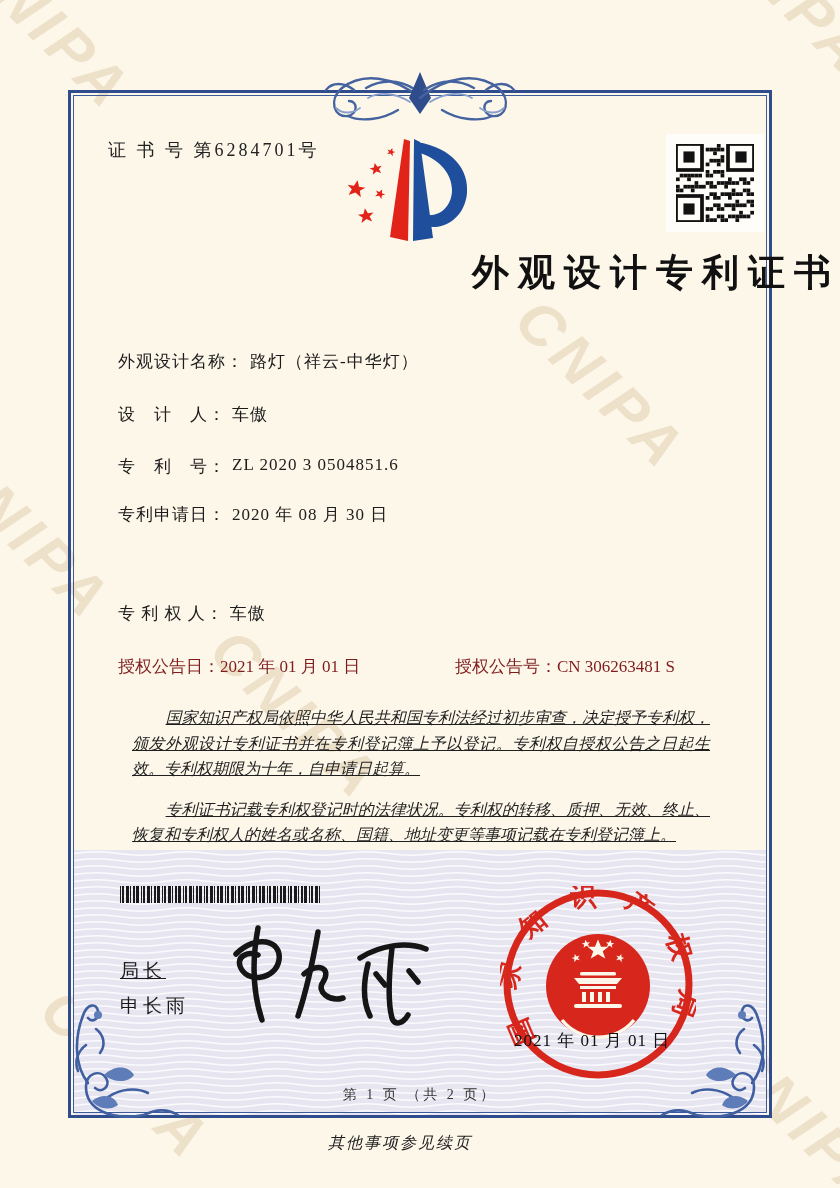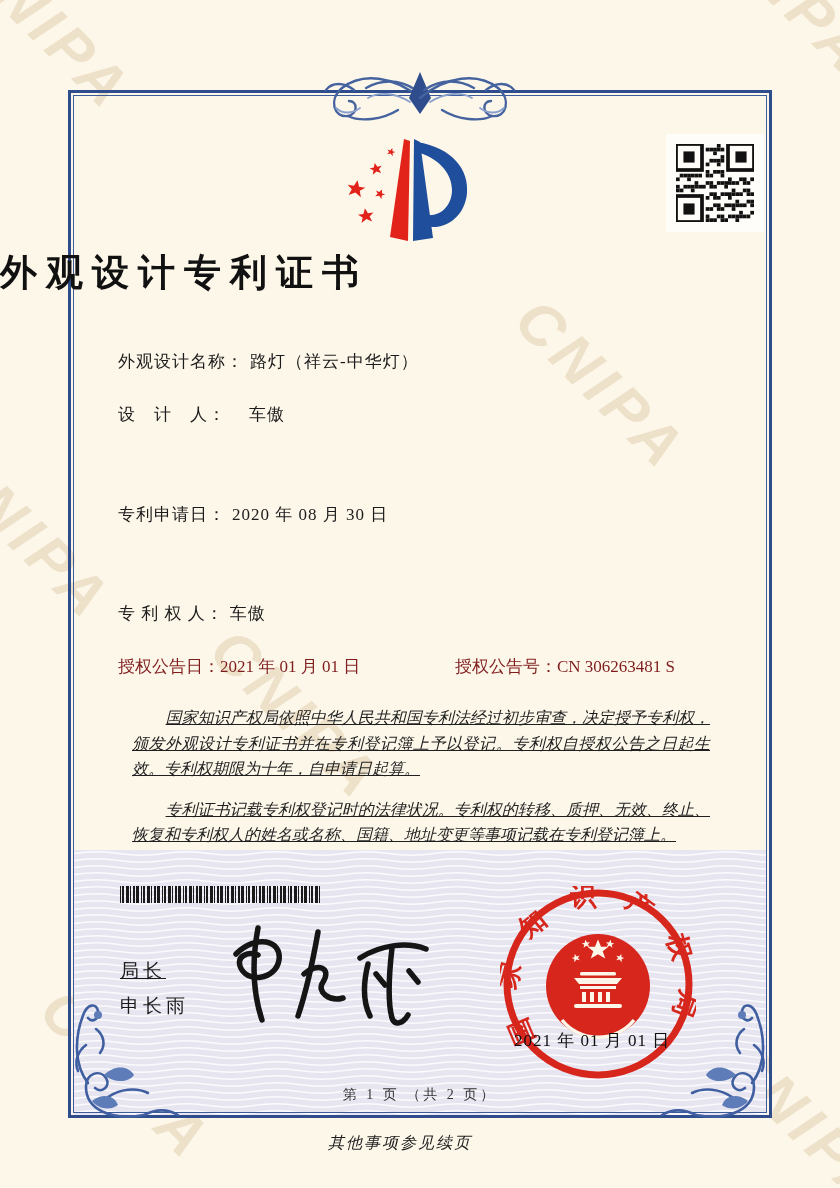--- a/index.html
+++ b/index.html
@@ -9,21 +9,21 @@
       font-size:60px;letter-spacing:6px;color:rgba(196,163,112,0.26);transform:rotate(45deg);
       z-index:1;white-space:nowrap;pointer-events:none;}
   .frame{position:absolute;left:68px;top:90px;width:704px;height:1028px;border:3px solid #2f4d8c;
          box-sizing:border-box;z-index:3;}
   .frame-inner{position:absolute;inset:2px;border:1px solid #3d5b9b;}
   .band{position:absolute;left:74px;top:850px;width:692px;height:266px;z-index:2;}
   .cert-no{position:absolute;left:108px;top:138px;font-size:18px;letter-spacing:3px;z-index:5;}
   .logo{position:absolute;left:333px;top:136px;z-index:5;}
   .qr-box{position:absolute;left:666px;top:134px;width:98px;height:98px;background:#fffdf9;z-index:5;
           display:flex;align-items:center;justify-content:center;}
-  .title{position:absolute;left:0;right:0;top:248px;text-align:left;font-size:37px;font-weight:bold;
+  .title{position:absolute;left:0;right:0;top:248px;text-align:right;font-size:37px;font-weight:bold;
          letter-spacing:9px;color:#111;z-index:5;}
   .row{position:absolute;left:118px;display:flex;font-size:17px;letter-spacing:1px;z-index:5;color:#1c1c1c;}
   .row .val{margin-left:6px;}
   .addr .val{width:505px;line-height:23px;}
   .grant{position:absolute;left:118px;top:655px;width:610px;font-size:17px;z-index:5;color:#7f1d1d;}
   .grant .g2{position:absolute;left:337px;top:0;}
   .body-text{position:absolute;left:117px;top:690px;width:608px;z-index:5;
              font-family:"DejaVu Serif",serif;font-style:italic;font-size:16px;line-height:25.5px;
              text-align:justify;color:#1f1f1f;}
   .body-text p{margin:15px;text-indent:2.1em;text-decoration:underline;}
@@ -123,20 +123,21 @@
         <path d="M56,112 C68,104 84,102 96,108"></path>
       </g>
       <g fill="#5d7cb8">
         <path d="M52,90 C62,80 76,80 82,90 C76,98 62,98 52,90 Z"></path>
         <path d="M40,116 C50,108 62,110 66,120 C58,126 46,124 40,116 Z"></path>
         <circle cx="46" cy="30" r="4"></circle>
       </g>
     </g>
   </svg>
 
+  <div class="cert-no">证 书 号 第6284701号</div>
 
   <svg class="logo" width="154" height="114" viewBox="0 0 154 114">
     <defs>
       <path id="star" d="M0,-10 L2.9,-3.1 L10,-3.1 L4.5,1.2 L6.9,8.1 L0,4 L-6.9,8.1 L-4.5,1.2 L-10,-3.1 L-2.9,-3.1 Z"></path>
     </defs>
     <path d="M84,6 C120,12 136,34 134,57 C132,82 110,95 93,90 C84,87 85,78 93,79 C108,81 119,69 119,54 C119,36 104,21 83,16 Z" fill="#1f4e9c"></path>
     <polygon points="71,3 77,5 75,105 57,101" fill="#e2231a"></polygon>
     <polygon points="81,3 87,6 100,102 80,105" fill="#1f4e9c"></polygon>
     <g fill="#e2231a">
       <use href="#star" transform="translate(58,16) scale(0.42) rotate(18)"></use>
@@ -265,23 +266,27 @@
         <rect x="7.428571428571429" y="59.42857142857143" width="11.142857142857142" height="11.142857142857142" fill="#111"></rect>
       </svg>
   </div>
 
   <div class="title">外观设计专利证书</div>
 
   <div class="row" style="top:350px;">
     <span class="lab">外观设计名称：</span>
     <span class="val">路灯（祥云-中华灯）</span>
   </div>
-  <div class="row" style="top:403px;gap:17px;">
+  <div class="row" style="top:403px;">
     <span class="lab">设　计　人：</span>
     <span class="val">车傲</span>
+  </div>
+  <div class="row" style="top:455px;">
+    <span class="lab">专　利　号：</span>
+    <span class="val">ZL 2020 3 0504851.6</span>
   </div>
   <div class="row" style="top:503px;text-align:center;">
     <span class="lab">专利申请日：</span>
     <span class="val">2020 年 08 月 30 日</span>
   </div>
   <div class="row" style="top:555px;margin-top:47px;">
     <span class="lab">专 利 权 人：</span>
     <span class="val">车傲</span>
   </div>
 

